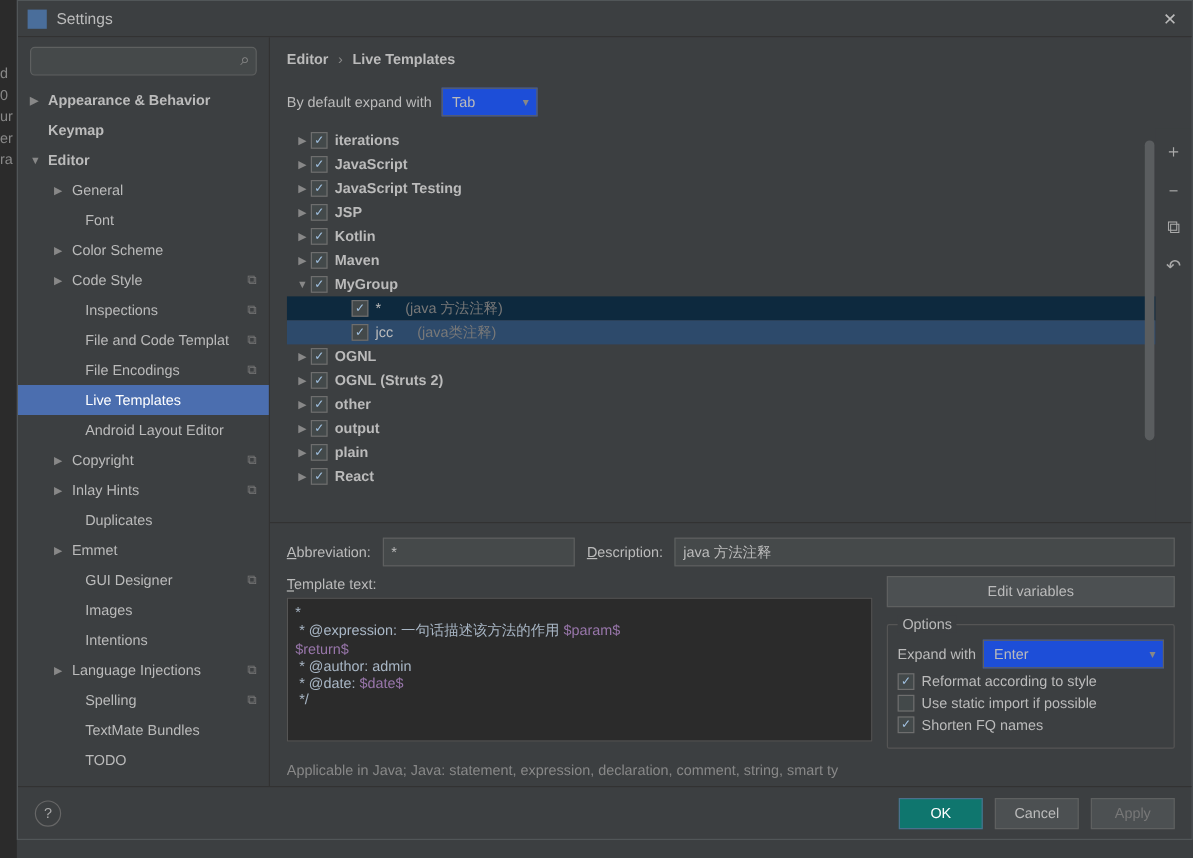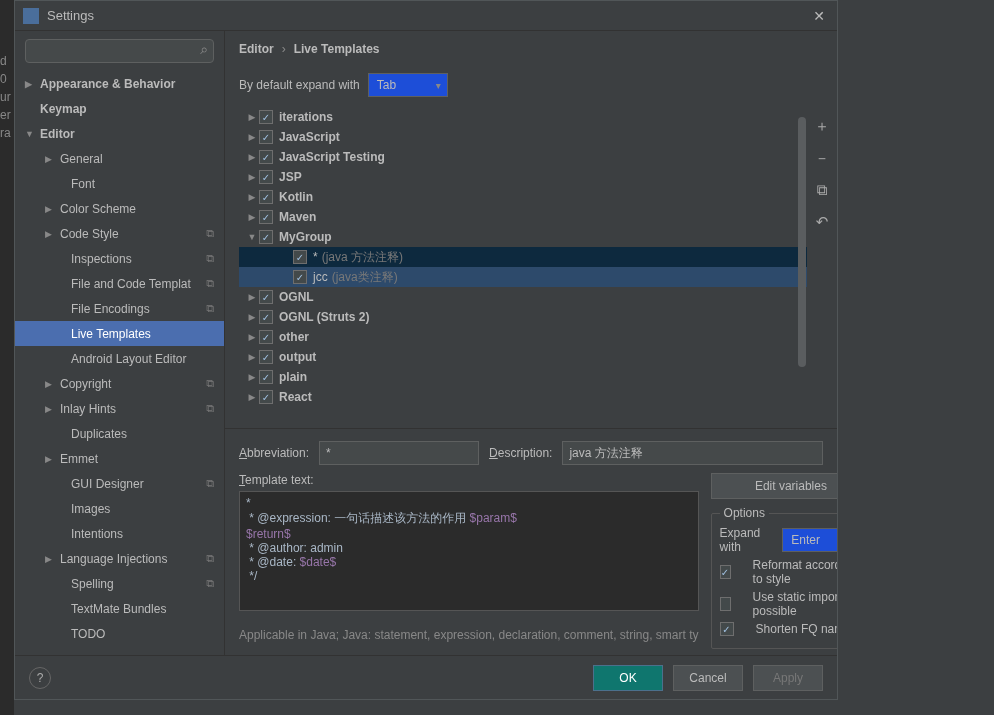--- a/index.html
+++ b/index.html
@@ -1,19 +1,19 @@
 <!DOCTYPE html>
 <html><head>
 <meta charset="utf-8">
 <style>
 * { margin:0; padding:0; box-sizing:border-box; font-family:"Segoe UI",Arial,sans-serif; font-size:12px; }
 body { background:#3c3f41; color:#bbbbbb; width:994px; height:715px; overflow:hidden; position:relative; }
 .left-strip { position:absolute; left:0; top:0; width:14px; height:715px; background:#2b2b2b; color:#888; font-size:10px; padding-top:50px; }
 .left-strip div { margin:4px 0; }
-.dialog { position:absolute; left:14px; top:0; width:824px; height:700px; background:#3c3f41; border:1px solid #515658; display:flex; flex-direction:column; }
+.dialog { position:absolute; left:14px; top:0; width:980px; height:700px; background:#3c3f41; border:1px solid #515658; display:flex; flex-direction:column; }
 .titlebar { height:30px; background:#3c3f41; display:flex; align-items:center; padding:0 8px; border-bottom:1px solid #323232; }
 .titlebar .icon { width:16px; height:16px; background:#4a6e9b; margin-right:8px; }
 .titlebar .title { flex:1; color:#bbbbbb; font-size:13px; }
 .close-x { color:#bbbbbb; cursor:pointer; font-size:14px; padding:4px; }
 .body { flex:1; display:flex; overflow:hidden; }
 .sidebar { width:210px; background:#3c3f41; border-right:1px solid #323232; display:flex; flex-direction:column; }
 .search-wrap { padding:8px 10px; }
 .search { width:100%; height:24px; background:#45494a; border:1px solid #5e6060; border-radius:4px; color:#aaa; padding:0 22px 0 8px; }
 .search-icon { position:relative; }
 .search-icon::after { content:"⌕"; position:absolute; right:16px; top:10px; color:#888; font-size:14px; }
@@ -38,39 +38,39 @@
 .tree { }
 .tree-row { display:flex; align-items:center; height:20px; padding-left:6px; cursor:pointer; }
 .tree-row.sel { background:#0d293e; }
 .tree-row.sel2 { background:#2d4a6b; }
 .tree-row .arrow { width:14px; font-size:9px; color:#888; text-align:center; }
 .tree-row .cb { width:14px; height:14px; border:1px solid #6e6e6e; background:#43494a; margin-right:6px; display:flex; align-items:center; justify-content:center; font-size:10px; color:#a0c0e0; }
 .tree-row .cb.checked::before { content:"✓"; }
 .tree-row .lbl { color:#bbbbbb; font-weight:bold; }
 .tree-row.child { padding-left:40px; }
 .tree-row.child .lbl { font-weight:normal; }
-.tree-row .hint { color:#787878; margin-left:4px; }
+.tree-row .hint { color:#787878; margin-left:20px; }
 .right-tools { width:30px; background:#3c3f41; display:flex; flex-direction:column; align-items:center; padding-top:10px; gap:16px; }
 .right-tools .tool { width:16px; height:16px; color:#aaa; cursor:pointer; font-size:15px; text-align:center; }
 .bottom-panel { border-top:1px solid #323232; padding:12px 14px 6px; display:flex; flex-direction:column; gap:8px; }
 .form-row { display:flex; align-items:center; gap:10px; }
 .lbl-txt { color:#bbbbbb; }
 .lbl-txt .ul { text-decoration:underline; }
 .text-input { height:24px; background:#45494a; border:1px solid #5e6060; color:#bbb; padding:0 6px; }
 .template-area { display:flex; gap:12px; }
 .template-left { flex:1; display:flex; flex-direction:column; }
 .template-text { height:120px; background:#2b2b2b; border:1px solid #555; color:#a9b7c6; font-family:Consolas,monospace; font-size:12px; padding:4px 6px; overflow:auto; white-space:pre; }
 .template-text .var { color:#9876aa; }
 .template-right { width:240px; display:flex; flex-direction:column; gap:8px; }
 .btn { height:26px; background:#4c5052; border:1px solid #5e6060; color:#bbb; cursor:pointer; display:flex; align-items:center; justify-content:center; padding:0 14px; }
 .btn.primary { background:#0f766e; border-color:#4c708c; color:#fff; }
 .btn.disabled { color:#777; }
 .options-box { border:1px solid #555; border-radius:2px; padding:8px; position:relative; margin-top:6px; }
 .options-box .legend { position:absolute; top:-8px; left:8px; background:#3c3f41; padding:0 4px; color:#bbbbbb; }
-.opt-row { display:flex; align-items:center; gap:22px; margin:4px 0; }
+.opt-row { display:flex; align-items:center; gap:6px; margin:4px 0; }
 .opt-row .cb { width:14px; height:14px; border:1px solid #6e6e6e; background:#43494a; display:flex; align-items:center; justify-content:center; font-size:10px; color:#a0c0e0; }
 .opt-row .cb.checked::before { content:"✓"; }
 .applicable { color:#888; padding:17px 0 0; white-space:nowrap; overflow:hidden; text-overflow:ellipsis; }
 .footer { height:44px; border-top:1px solid #323232; display:flex; align-items:center; padding:0 14px; gap:10px; }
 .help-circle { width:22px; height:22px; border:1px solid #666; border-radius:50%; display:flex; align-items:center; justify-content:center; color:#aaa; cursor:pointer; }
 .footer .spacer { flex:1; }
 .scrollbar-v { position:absolute; right:0; top:0; width:10px; height:100%; }
 .scrollbar-v .thumb { position:absolute; right:1px; top:10px; width:8px; height:250px; background:#5a5d5f; border-radius:4px; }
 </style>
 </head>

